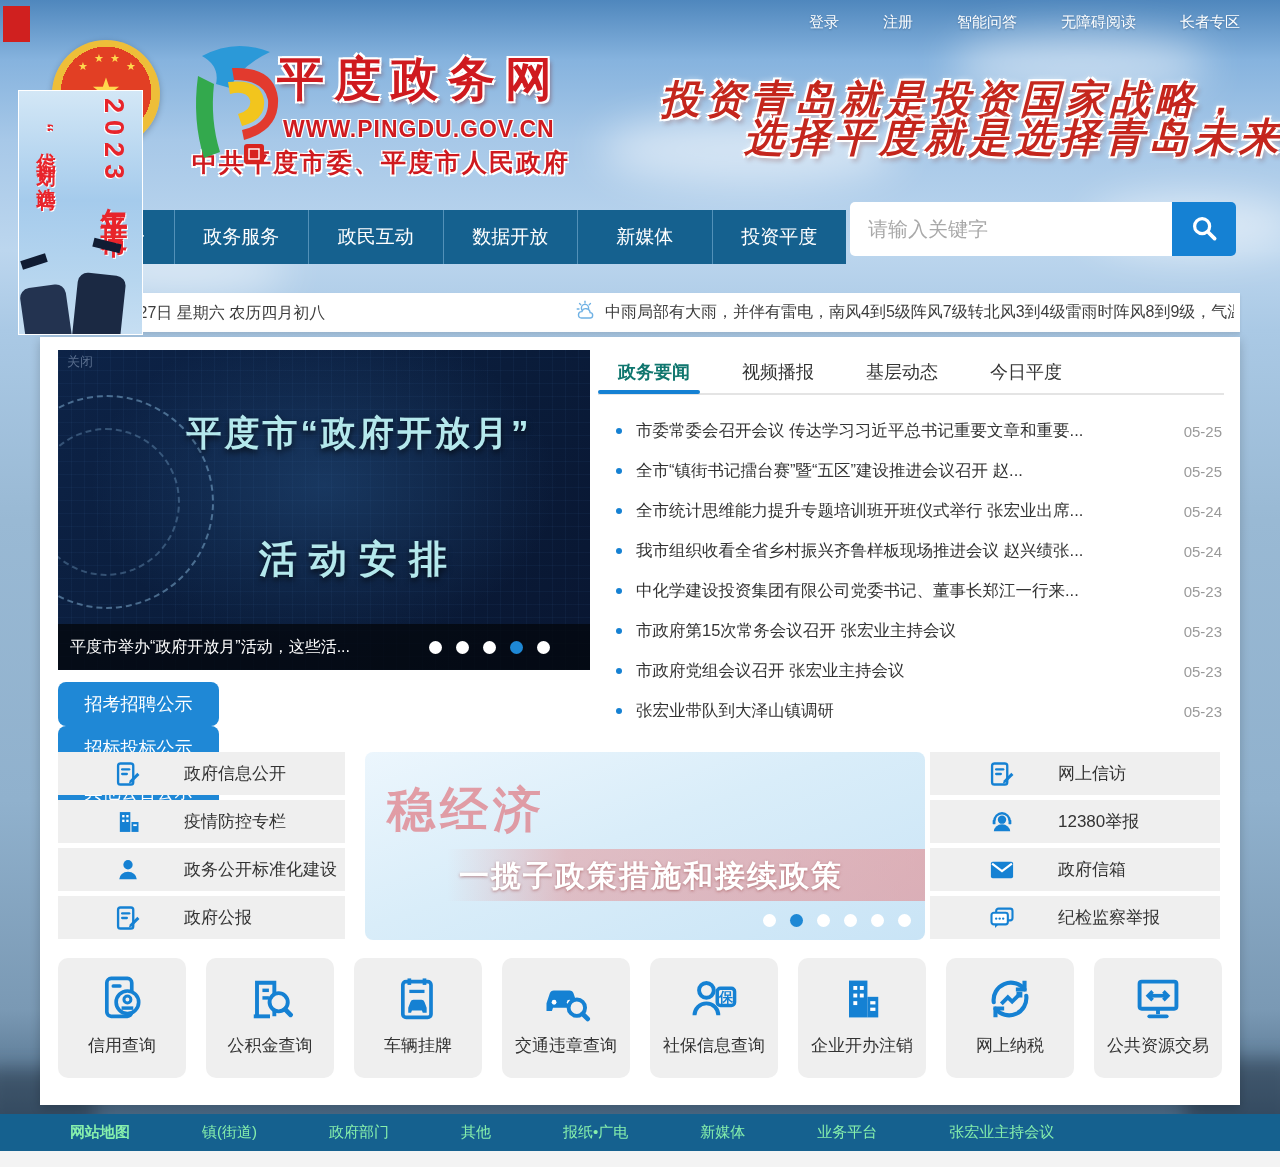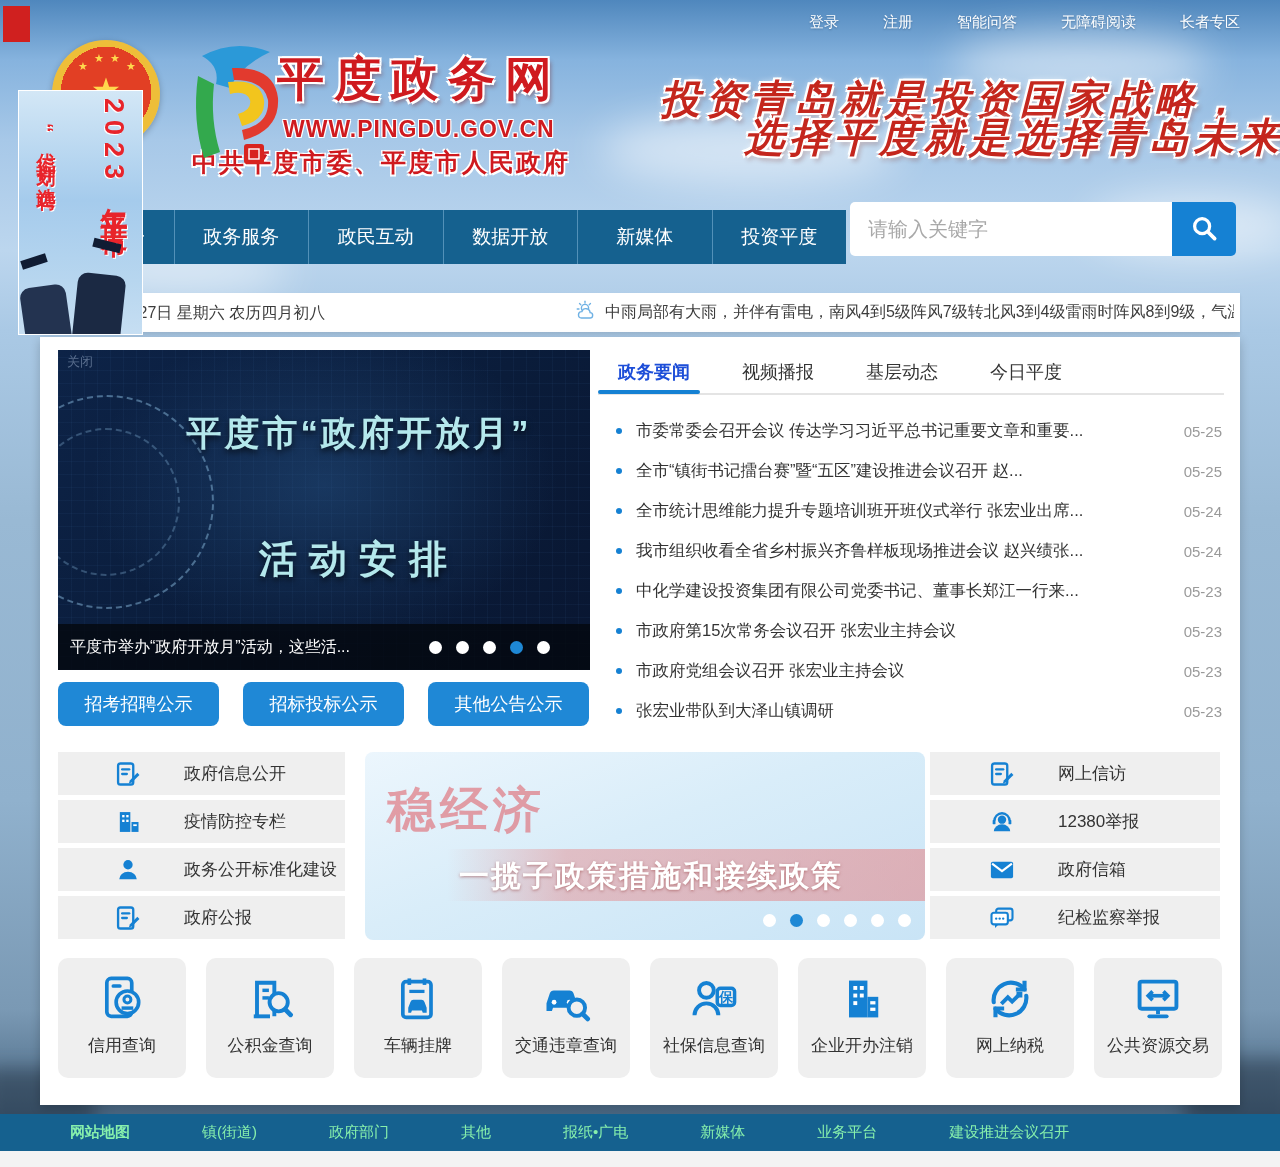--- a/index.html
+++ b/index.html
@@ -65,30 +65,30 @@
   .caption { margin-left:12px; font-size:16px; color:#fff; }
   .cdots { margin-left:auto; margin-right:40px; display:flex; gap:14px; }
   .dot { width:13px; height:13px; border-radius:50%; background:#fff; cursor:pointer; }
   .dot.active { background:#1e88d5; }
 
   
   .news { position:absolute; left:558px; top:14px; width:628px; }
   .tabline { position:absolute; left:0; right:2px; top:42px; height:2px; background:#e4e4e4; }
   .tabs { position:relative; display:flex; gap:52px; padding-left:20px; height:42px; align-items:center; z-index:1; }
   .tab { font-size:18px; color:#333; cursor:pointer; position:relative; height:42px; display:flex; align-items:center; }
-  .tab.active { color:#1d4ed8; font-weight:bold; }
+  .tab.active { color:#0f766e; font-weight:bold; }
   .tab.active::after { content:''; position:absolute; left:-20px; right:-10px; bottom:-1px; height:4px; background:#1581d3; border-radius:2px; }
   .news-list { list-style:none; margin-top:18px; }
   .news-row { display:flex; align-items:center; height:40px; cursor:pointer; }
   .bullet { width:6px; height:6px; border-radius:50%; background:#1581d3; margin:0 14px 0 18px; flex:none; }
   .ntitle { flex:1; font-size:16.5px; color:#333; white-space:nowrap; overflow:hidden; text-overflow:ellipsis; padding-right:26px; }
   .ndate { color:#9a9a9a; font-size:15px; flex:none; margin-right:4px; }
 
   
-  .notice-row { position:absolute; left:18px; top:345px; width:531px; display:flex; justify-content:space-between; }
+  .notice-row { position:absolute; left:18px; top:345px; width:531px; display:flex; justify-content:space-between;flex-direction:column; }
   .notice-btn { width:161px; height:44px; background:#1f88d6; border:none; border-radius:8px; color:#fff; font-size:18px; cursor:pointer; font-family:"Liberation Sans",sans-serif; }
 
   
   .svc-col { position:absolute; top:415px; }
   .svc-col.left { left:18px; width:287px; }
   .svc-col.right { left:890px; width:290px; }
   .svc-item { height:43px; background:#efefef; margin-bottom:5px; display:flex; align-items:center; cursor:pointer; }
   .svc-icon { margin-left:56px; width:28px; height:28px; flex:none; }
   .svc-icon svg { width:28px; height:28px; display:block; }
   .svc-label { margin-left:42px; font-size:17px; color:#333; white-space:nowrap; }
@@ -508,16 +508,16 @@
   </div>
 
   <footer class="footer" id="footerLinks">
       <a class="footer-link first">网站地图</a>
       <a class="footer-link">镇(街道)</a>
       <a class="footer-link">政府部门</a>
       <a class="footer-link">其他</a>
       <a class="footer-link">报纸•广电</a>
       <a class="footer-link">新媒体</a>
       <a class="footer-link">业务平台</a>
-      <a class="footer-link">建设推进会议召开</a>
+      <a class="footer-link">张宏业主持会议</a>
     </footer>
   <div class="bottom-strip"></div>
 </div>
 
 </body></html>

